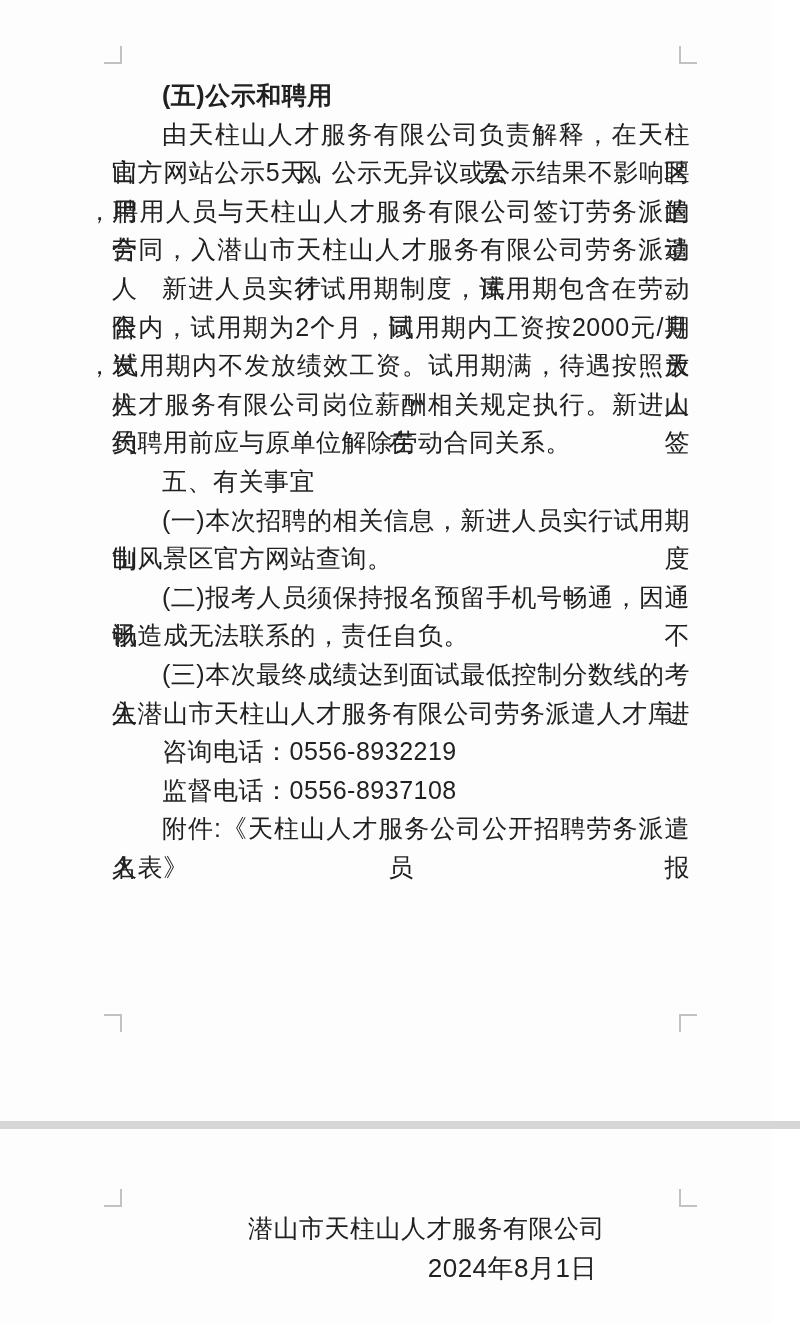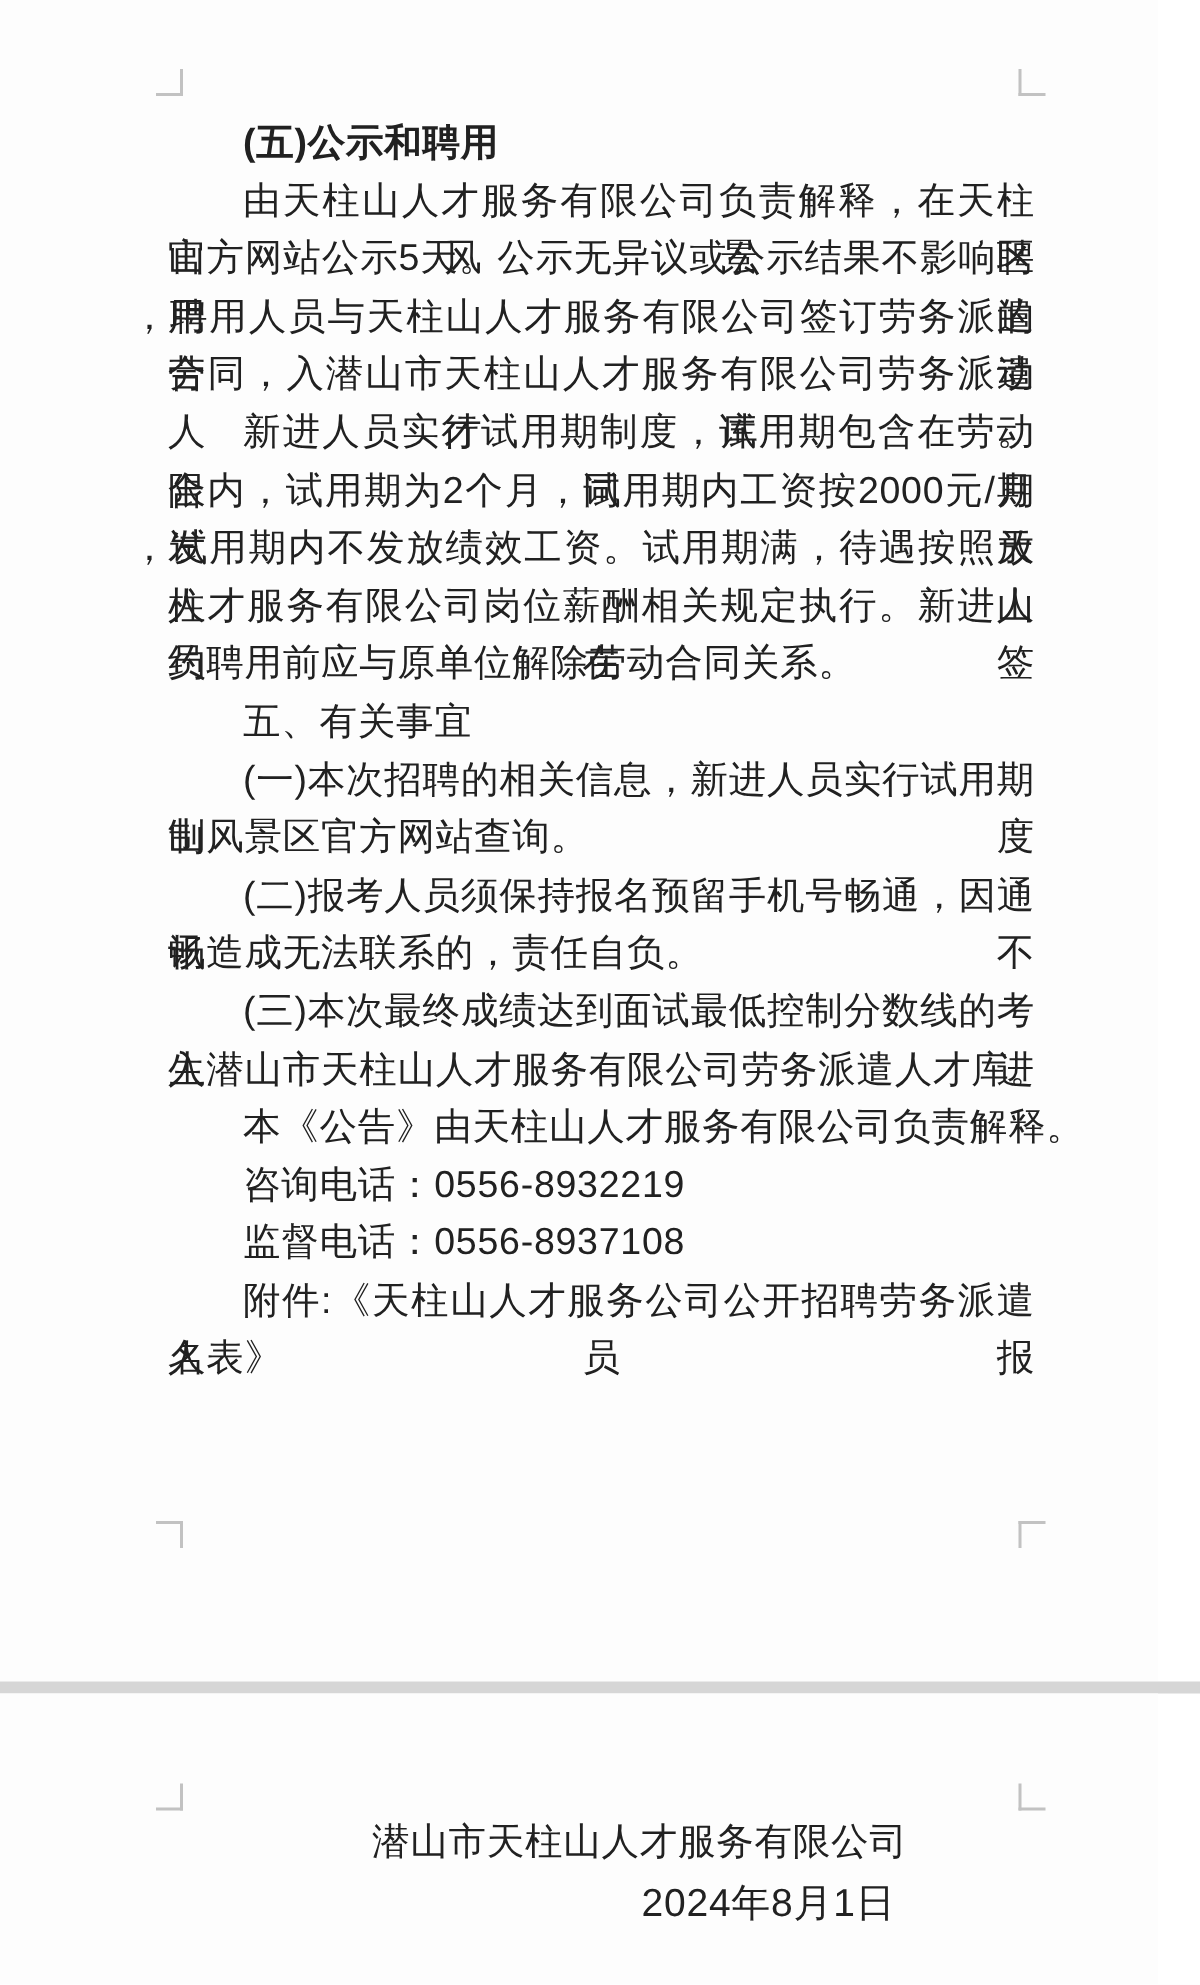--- a/index.html
+++ b/index.html
@@ -86,21 +86,20 @@
         <div class="line hang fill">，试用期内不发放绩效工资。试用期满，待遇按照天柱山</div>
         <div class="line fill">人才服务有限公司岗位薪酬相关规定执行。新进人员在签</div>
         <div class="line">约聘用前应与原单位解除劳动合同关系。</div>
         <div class="line indent">五、有关事宜</div>
         <div class="line indent fill">(一)本次招聘的相关信息，新进人员实行试用期制度</div>
         <div class="line">山风景区官方网站查询。</div>
         <div class="line indent fill">(二)报考人员须保持报名预留手机号畅通，因通讯不</div>
         <div class="line">畅造成无法联系的，责任自负。</div>
         <div class="line indent fill">(三)本次最终成绩达到面试最低控制分数线的考生进</div>
         <div class="line">入潜山市天柱山人才服务有限公司劳务派遣人才库。</div>
-        <div class="line indent">本《公告》由天柱山人才服务有限公司负责解释。</div>
         <div class="line indent">咨询电话：0556-8932219</div>
         <div class="line indent">监督电话：0556-8937108</div>
         <div class="line indent fill">附件:《天柱山人才服务公司公开招聘劳务派遣人员报</div>
         <div class="line">名表》</div>
       </div>
   </section>
 
   <div class="page-gap"></div>
 
   <section class="page page-2">

